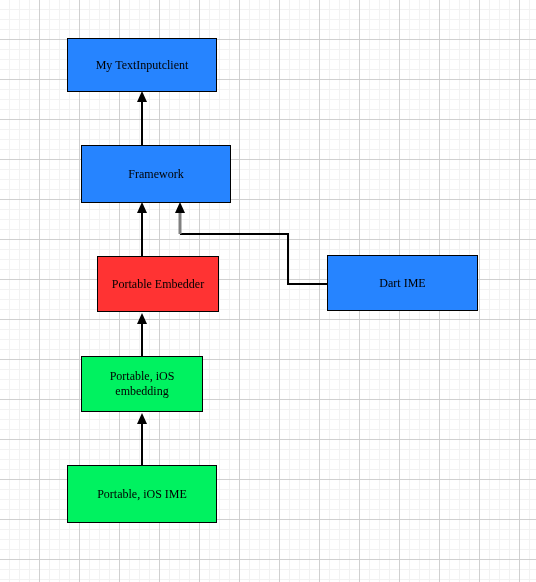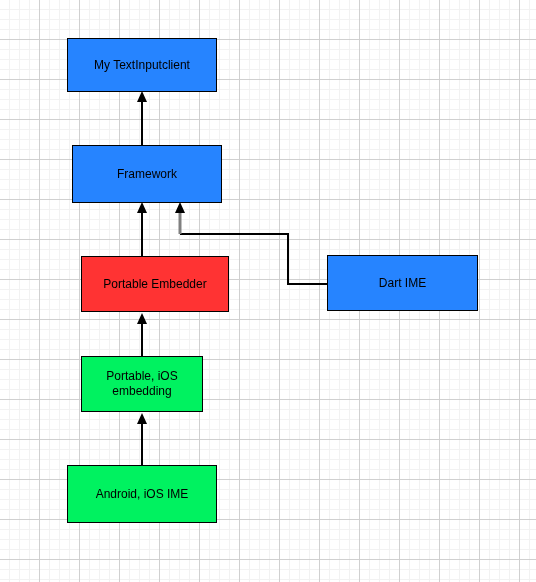--- a/index.html
+++ b/index.html
@@ -39,21 +39,21 @@
     position: absolute;
     box-sizing: border-box;
     border: 1px solid #000000;
     display: flex;
     align-items: center;
     justify-content: center;
     text-align: center;
     font-size: 12px;
     line-height: 15px;
     color: #000000;
-    font-family: Liberation Sans, sans-serif;
+    font-family: Liberation Serif, serif;
     white-space: pre-line;
   }
 </style>
 </head>
 <body>
 
 <div id="canvas">
 
   <svg class="edges" width="536" height="582" viewBox="0 0 536 582">
 
@@ -82,34 +82,34 @@
       <line x1="180" y1="234" x2="180" y2="210" stroke="#808080" stroke-width="3"></line>
       <polygon points="180,202 175,213 185,213" fill="#000000"></polygon>
     </g>
 
   </svg>
 
   <div class="node" style="left:67px; top:38px; width:150px; height:54px; background:#2684FF;">
     <span>My TextInputclient</span>
   </div>
 
-  <div class="node" style="left:72px; top:145px; width:150px; height:58px; background:#2684FF;">
+  <div class="node" style="left:81px; top:145px; width:150px; height:58px; background:#2684FF;">
     <span>Framework</span>
   </div>
 
-  <div class="node" style="left:81px; top:256px; width:148px; height:56px; background:#FF3333;">
+  <div class="node" style="left:97px; top:256px; width:122px; height:56px; background:#FF3333;">
     <span>Portable Embedder</span>
   </div>
 
   <div class="node" style="left:81px; top:356px; width:122px; height:56px; background:#00F260;">
     <span>Portable, iOS
 embedding</span>
   </div>
 
   <div class="node" style="left:67px; top:465px; width:150px; height:58px; background:#00F260;">
-    <span>Android, iOS IME</span>
+    <span>Portable, iOS IME</span>
   </div>
 
   <div class="node" style="left:327px; top:255px; width:151px; height:56px; background:#2684FF;">
     <span>Dart IME</span>
   </div>
 
 </div>
 
 </body></html>

